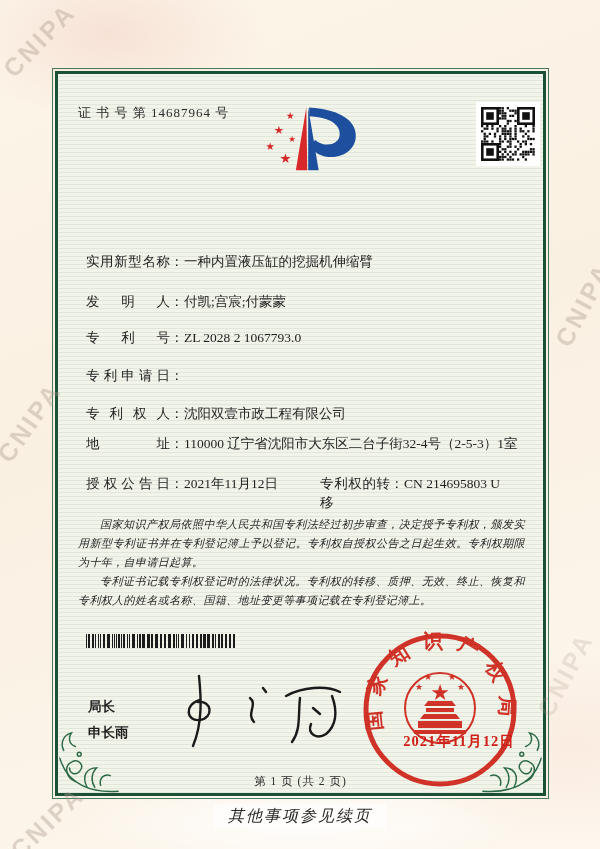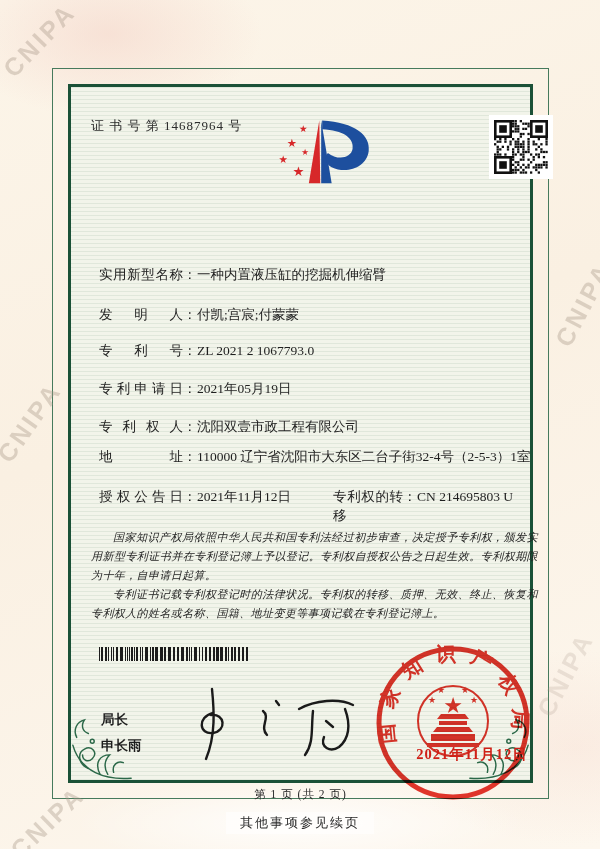--- a/index.html
+++ b/index.html
@@ -18,21 +18,21 @@
     color:rgba(168,152,136,.38); z-index:5; pointer-events:none; white-space:nowrap;
   }
   .wm1 { left:-6px;  top:26px;  transform:rotate(-46deg); }
   .wm2 { left:538px; top:290px; transform:rotate(-62deg); }
   .wm3 { left:-16px; top:408px; transform:rotate(-55deg); }
   .wm4 { left:2px;   top:808px; transform:rotate(-44deg); }
   .wm5 { left:520px; top:660px; transform:rotate(-62deg); color:rgba(168,152,136,.22); }
 
   .paper-outer {
     position:absolute; left:52px; top:68px; width:497px; height:731px;
-    border:1px solid #467a5c; padding:15px; background:transparent; z-index:2;
+    border:1px solid #467a5c; padding:2px; background:transparent; z-index:2;
   }
   .paper {
     position:relative; width:100%; height:100%;
     border:3px solid #1b5137;
     background:
       repeating-linear-gradient(0deg, rgba(130,165,138,.16) 0px, rgba(130,165,138,.16) 1px, rgba(0,0,0,0) 1px, rgba(0,0,0,0) 4px),
       #f2f4ea;
   }
   .cert-no { position:absolute; left:20px; top:30px; font-size:13px; letter-spacing:1px; color:#2b2b2b; }
   .logo { position:absolute; left:192px; top:26px; width:124px; height:76px; }
@@ -59,22 +59,22 @@
   .sig { position:absolute; left:108px; top:594px; width:210px; height:84px; }
   .seal { position:absolute; left:302px; top:556px; width:160px; height:160px; opacity:.92; mix-blend-mode:multiply; }
   .seal-date { position:absolute; left:306px; top:658px; width:190px; text-align:center;
                font-size:14.5px; font-weight:bold; color:#cf2017; letter-spacing:1px; z-index:4; }
   .page-num { position:absolute; left:0; top:700px; width:100%; text-align:center; font-size:11.5px; color:#2b2b2b; letter-spacing:1px;border-radius:6px; }
   .flourish { position:absolute; bottom:-4px; width:68px; height:68px; }
   .flourish.fl-left { left:-4px; }
   .flourish.fl-right { right:-4px; transform:scaleX(-1); }
 
   .cont-note { position:absolute; left:0; top:804px; width:100%; text-align:center; z-index:3; }
-  .cont-note span { display:inline-block; padding:2px 14px; font-size:13px; 
-                    color:#2a2a2a; letter-spacing:2px; background:rgba(255,255,255,.55);margin-top:8px; }
+  .cont-note span { display:inline-block; padding:2px 14px; font-size:16px; font-style:italic;
+                    color:#2a2a2a; letter-spacing:2px; background:rgba(255,255,255,.55); }
 </style>
 </head>
 <body>
 
 <div class="page">
 
   <div class="wm wm1">CNIPA</div>
   <div class="wm wm2">CNIPA</div>
   <div class="wm wm3">CNIPA</div>
   <div class="wm wm4">CNIPA</div>
@@ -284,26 +284,25 @@
           <span class="fvalue">一种内置液压缸的挖掘机伸缩臂</span>
       </div>
       <div class="frow r2">
         <span class="flabel">发明人</span>
           <span class="fcolon">：</span>
           <span class="fvalue">付凯;宫宸;付蒙蒙</span>
       </div>
       <div class="frow r3">
         <span class="flabel">专利号</span>
           <span class="fcolon">：</span>
-          <span class="fvalue">ZL 2021 2 1067793.0</span>
+          <span class="fvalue">ZL 2028 2 1067793.0</span>
       </div>
       <div class="frow r4">
         <span class="flabel">专利申请日</span>
           <span class="fcolon">：</span>
-          <span class="fvalue">2021年05月19日</span>
       </div>
       <div class="frow r5">
         <span class="flabel">专利权人</span>
           <span class="fcolon">：</span>
           <span class="fvalue">沈阳双壹市政工程有限公司</span>
       </div>
       <div class="frow r6">
         <span class="flabel">地址</span>
           <span class="fcolon">：</span>
           <span class="fvalue">110000 辽宁省沈阳市大东区二台子街32-4号（2-5-3）1室</span>

